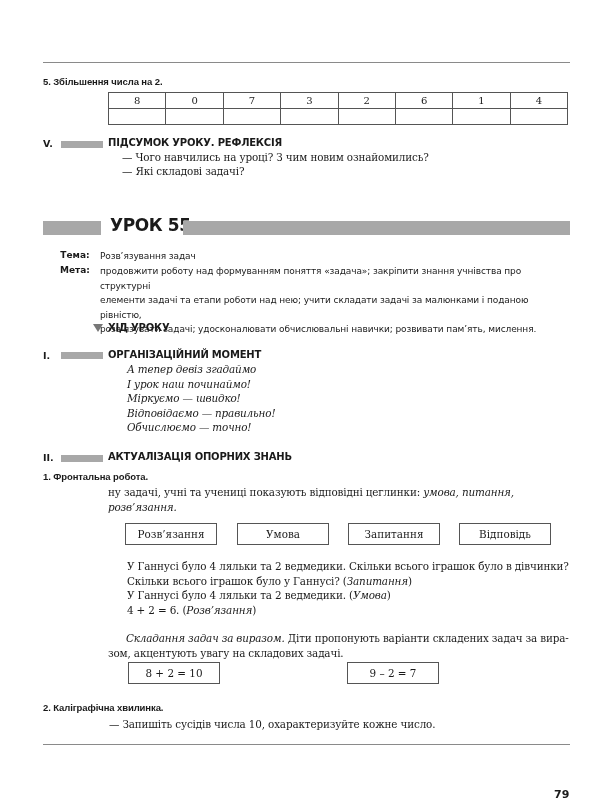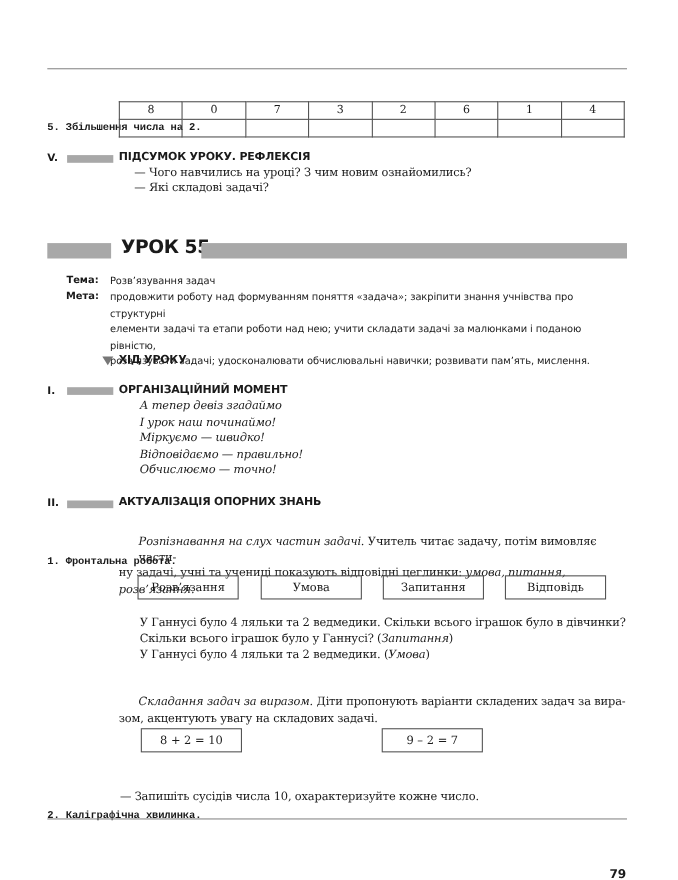--- a/index.html
+++ b/index.html
@@ -1,20 +1,20 @@
 <!DOCTYPE html>
 <html><head>
 <meta charset="utf-8">
 <style>
   html, body { margin: 0; padding: 0; background: #ffffff; }
   body { width: 616px; height: 800px; position: relative; overflow: hidden; color: #1a1a1a; }
   .abs { position: absolute; }
   .hr { position: absolute; left: 43px; width: 527px; height: 1px; background: #8a8a8a; }
 
-  .sub-h { font-family: Liberation Mono, monospace; font-weight: bold; font-size: 9.5px; letter-spacing: -0.1px; margin-top: 34px; }
+  .sub-h { font-family: Liberation Sans, sans-serif; font-weight: bold; font-size: 9.5px; letter-spacing: -0.1px; }
   .sec-num { font-family: "DejaVu Sans", sans-serif; font-weight: bold; font-size: 9.5px; }
   .sec-bar { position: absolute; width: 42px; height: 7px; background: #a8a8a8; }
   .sec-title { font-family: "DejaVu Sans", sans-serif; font-weight: bold; font-size: 10px; letter-spacing: -0.2px; }
   .body-t { font-family: "DejaVu Serif", serif; font-size: 10.4px; line-height: 14.5px; letter-spacing: -0.15px; }
   .it { font-style: italic; }
 
   table.nums { position: absolute; left: 108px; top: 92px; width: 460px; border-collapse: collapse; }
   table.nums td { border: 1px solid #555; height: 15px; text-align: center; font-family: "DejaVu Serif", serif; font-size: 10px; padding: 0; width: 57px; }
 
   .lesson-bar-l { position: absolute; left: 43px; top: 221px; width: 58px; height: 14px; background: #a8a8a8; }
@@ -94,33 +94,33 @@
   <div>Обчислюємо — точно!</div>
 </div>
 
 <div class="abs sec-num" style="left:43px; top:452px;">II.</div>
 <div class="sec-bar" style="left:61px; top:455px;"></div>
 <div class="abs sec-title" style="left:108px; top:451px;">АКТУАЛІЗАЦІЯ ОПОРНИХ ЗНАНЬ</div>
 
 <div class="abs sub-h" style="left:43px; top:471px;">1. Фронтальна робота.</div>
 
 <div class="abs body-t" style="left:108px; top:485px; width:465px;">
-  <div style="padding-left:18px;"><span class="it">Розпізнавання на слух частин задачі.</span><span> Учитель читає задачу, потім вимовляє части-</span></div>
   <div><span>ну задачі, учні та учениці показують відповідні цеглинки: </span><span class="it">умова, питання, розв’язання.</span></div>
 </div>
 
 <div class="box" style="left:125px; top:523px; width:92px;">Розв’язання</div>
 <div class="box" style="left:237px; top:523px; width:92px;">Умова</div>
 <div class="box" style="left:348px; top:523px; width:92px;">Запитання</div>
 <div class="box" style="left:459px; top:523px; width:92px;">Відповідь</div>
 
 <div class="abs body-t" style="left:127px; top:559px;">
   <div>У Ганнусі було 4 ляльки та 2 ведмедики. Скільки всього іграшок було в дівчинки?</div>
   <div><span>Скільки всього іграшок було у Ганнусі? (</span><span class="it">Запитання</span><span>)</span></div>
   <div><span>У Ганнусі було 4 ляльки та 2 ведмедики. (</span><span class="it">Умова</span><span>)</span></div>
+  <div><span>4 + 2 = 6. (</span><span class="it">Розв’язання</span><span>)</span></div>
 </div>
 
 <div class="abs body-t" style="left:108px; top:631px; width:465px;">
   <div style="padding-left:18px;"><span class="it">Складання задач за виразом.</span><span> Діти пропонують варіанти складених задач за вира-</span></div>
   <div>зом, акцентують увагу на складових задачі.</div>
 </div>
 
 <div class="box" style="left:128px; top:662px; width:92px;">8 + 2 = 10</div>
 <div class="box" style="left:347px; top:662px; width:92px;">9 – 2 = 7</div>
 

